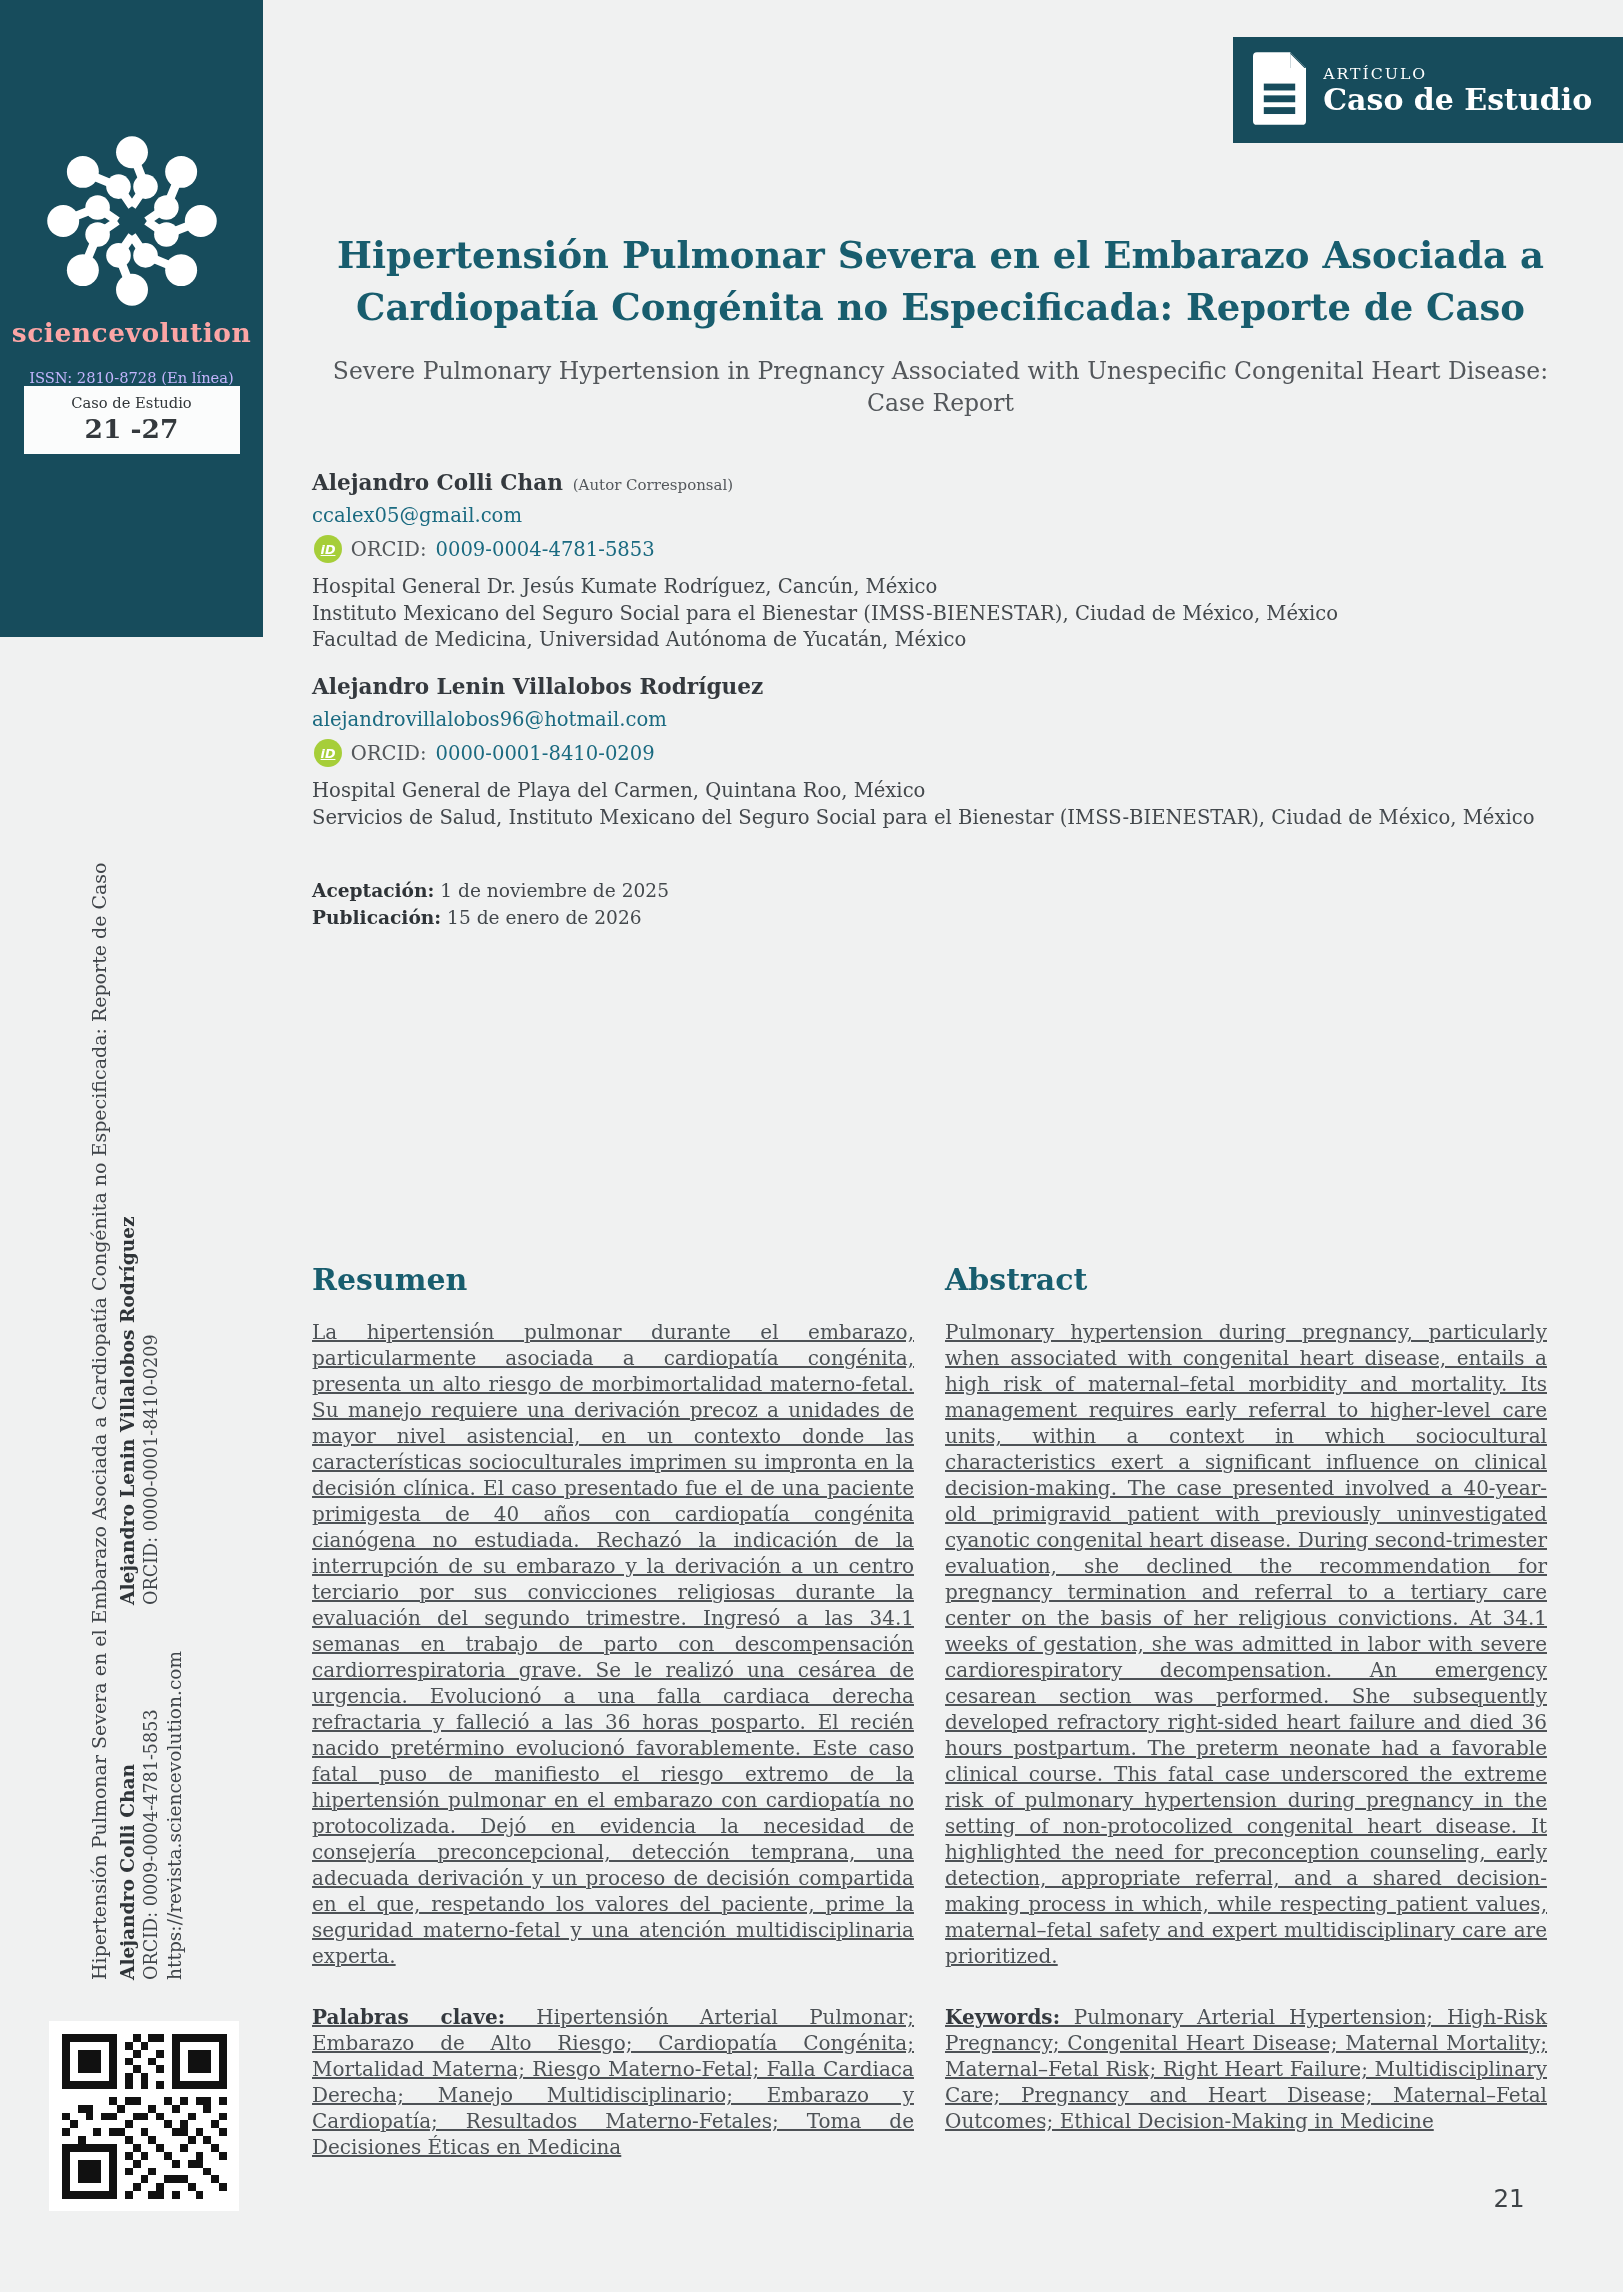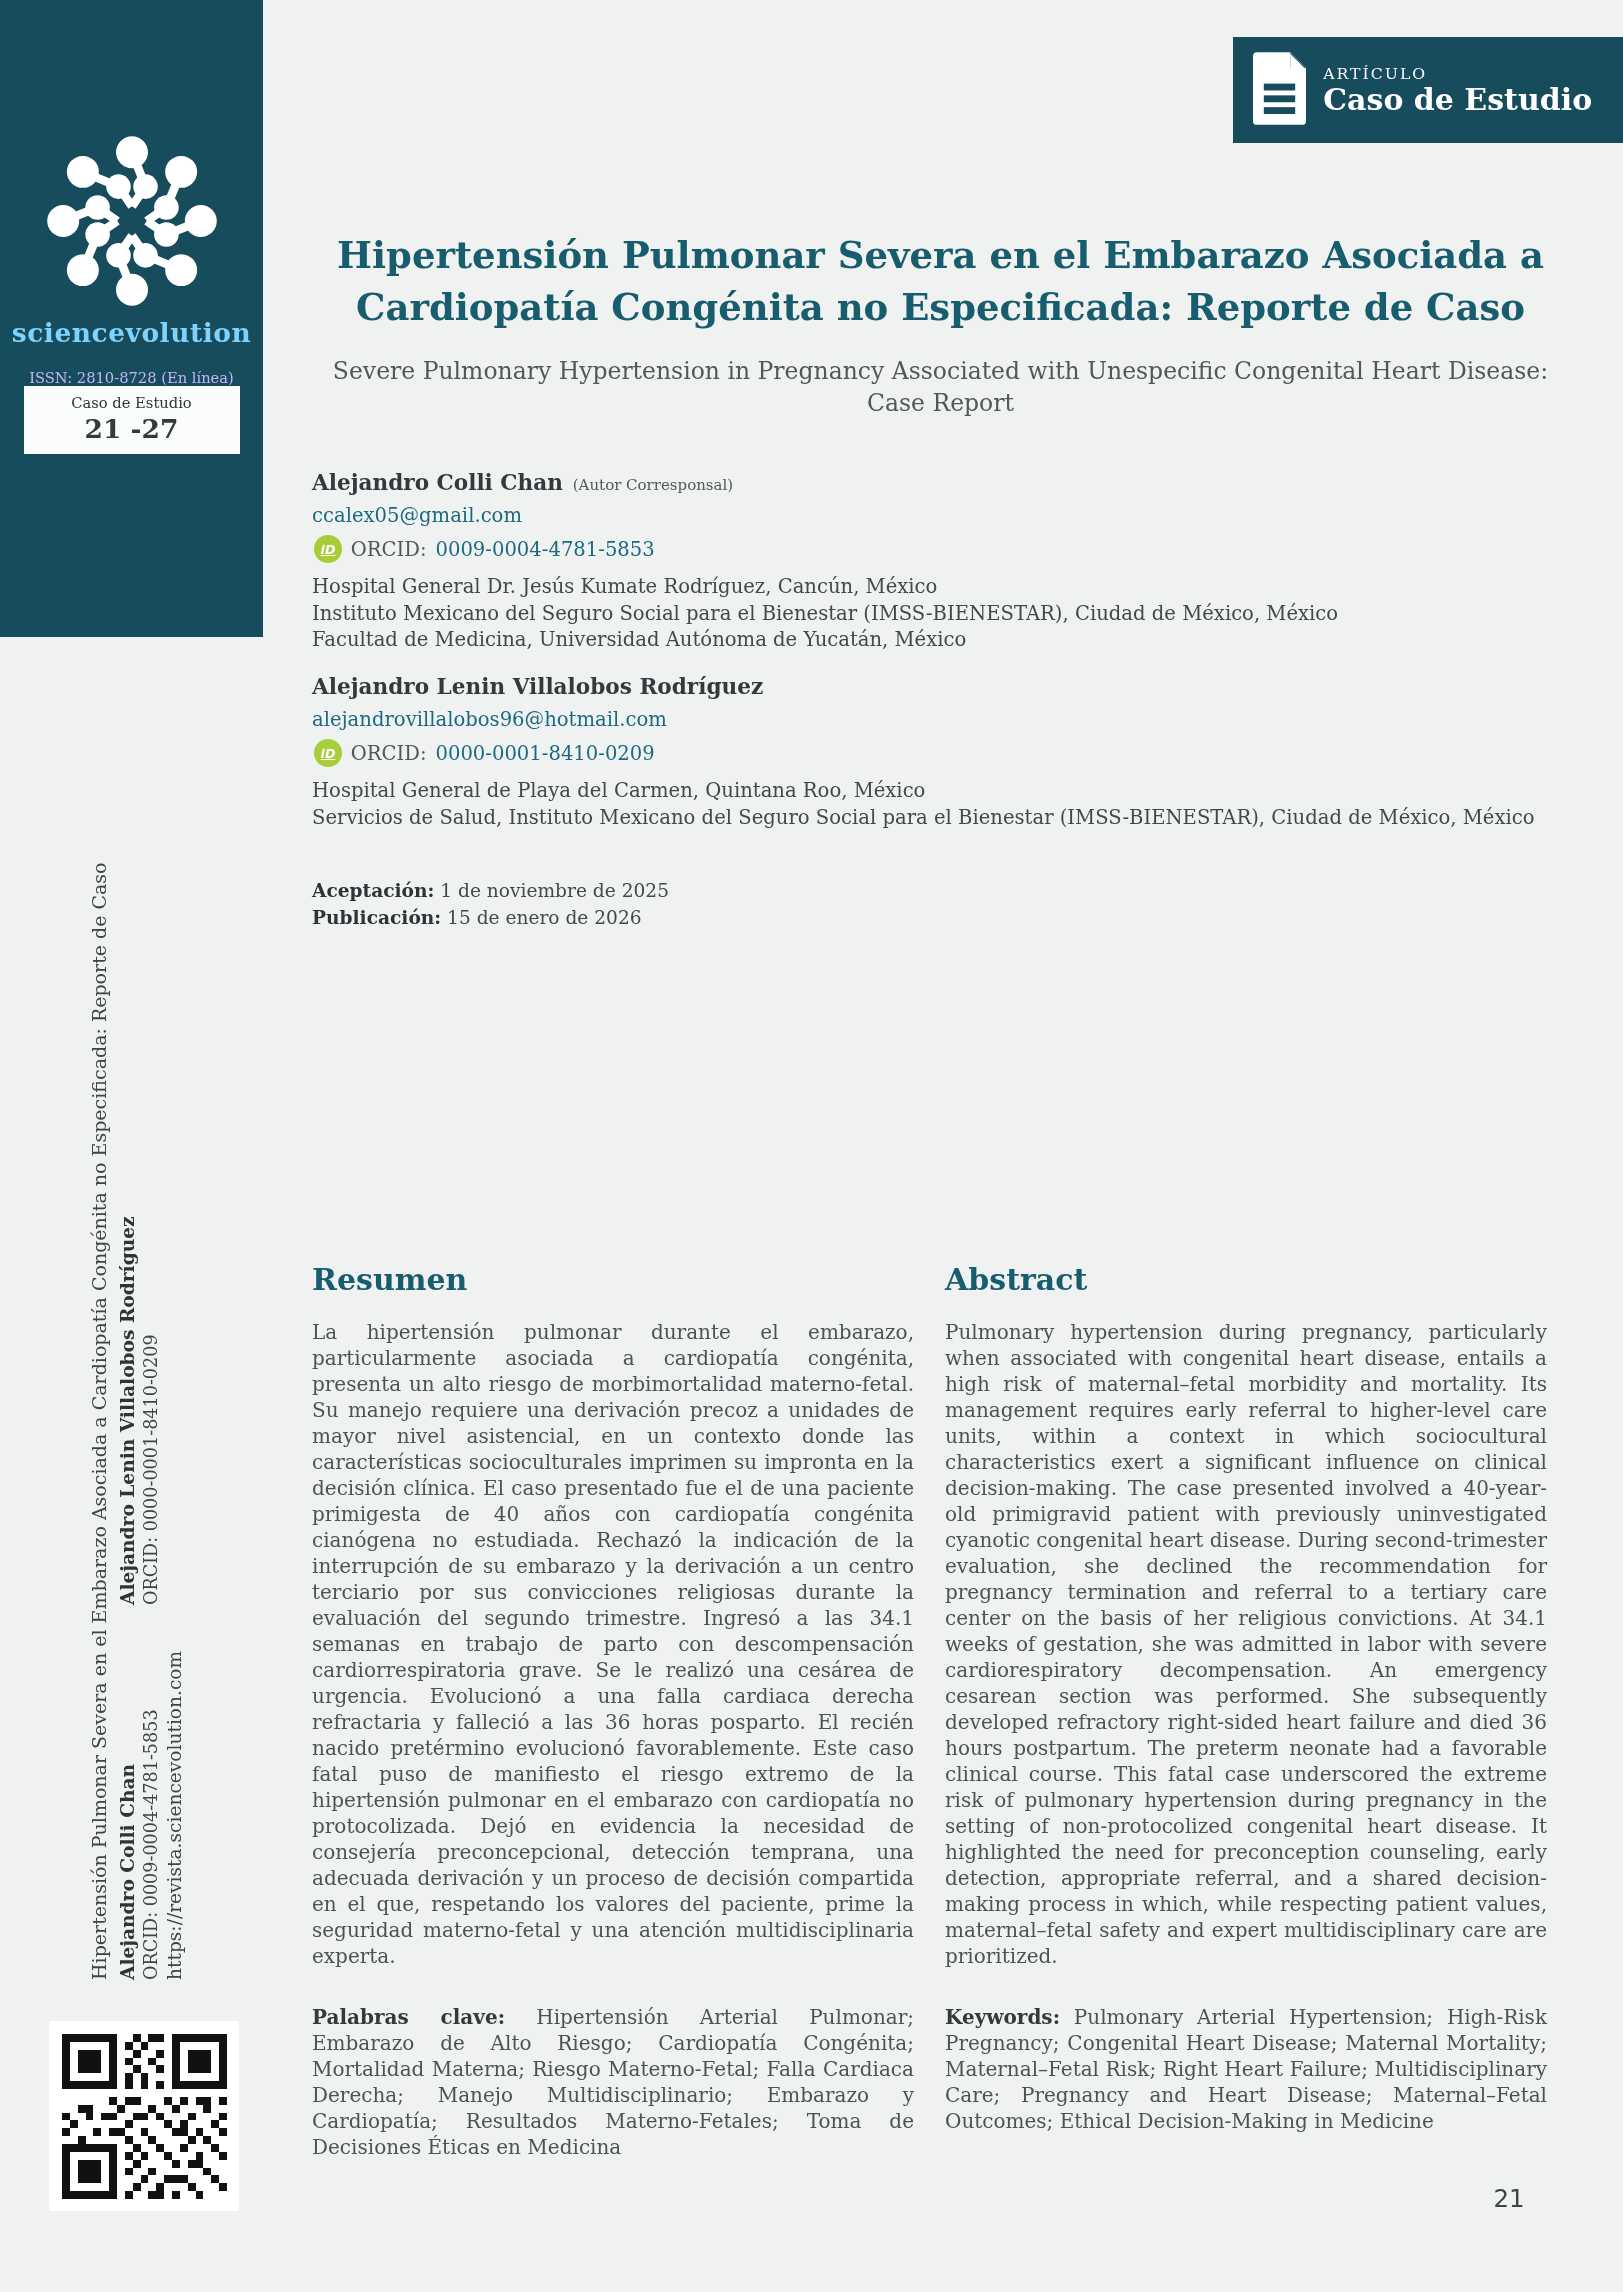--- a/index.html
+++ b/index.html
@@ -8,21 +8,21 @@
     background:#f0f1f1;
     font-family:"DejaVu Serif", serif;
     -webkit-font-smoothing:antialiased;
     overflow:hidden;
   }
   .abs{position:absolute;}
 
   
   #sidebar{left:0;top:0;width:263px;height:637px;background:#174c5c;text-align:center;}
   #logo{margin-top:135px;}
-  #journal-name{color:#7dd3fc;font-weight:bold;font-size:26.5px;letter-spacing:0.5px;margin-top:5.9px;}
+  #journal-name{color:#fca5a5;font-weight:bold;font-size:26.5px;letter-spacing:0.5px;margin-top:5.9px;}
   #journal-issn{color:#c4b5fd;font-size:14.7px;margin-top:21.6px;}
   #vol-box{margin:21.6px auto 0 auto;width:216px;background:#12303d;color:#fff;padding:9.8px 0 13.7px 0;}
   #vol-num{font-size:47px;font-weight:bold;line-height:51px;}
   #vol-period{font-size:14.7px;letter-spacing:1px;margin-top:3.9px;}
   #vol-year{font-size:20.6px;font-weight:bold;margin-top:2px;}
   #sec-box{margin:0 auto;width:216px;background:#fbfcfc;padding:7.8px 0 9.8px 0;}
   #sec-name{font-size:14.7px;color:#2f3437;}
   #sec-pages{font-size:26.5px;font-weight:bold;color:#34393d;margin-top:2px;}
 
   
@@ -49,21 +49,21 @@
   .orcid-label{font-size:19.6px;color:#53575b;}
   .orcid-num{font-size:19.6px;color:#1a6a80;}
   .affil{font-size:19.6px;color:#43484c;line-height:26.5px;width:1227px;}
 
   
   .date-row{font-size:18.6px;line-height:26.5px;color:#43484c;}
   .date-label{font-weight:bold;color:#2e3337;}
 
   
   .col-h{font-size:30px;font-weight:bold;color:#185d6e;}
-  .col{width:602px;font-size:20px;line-height:26px;color:#4d5256;text-align:justify;}
+  .col{width:602px;font-size:20px;line-height:26px;color:#4d5256;text-align:justify;text-decoration:underline;}
   .col p{margin:0;}
   .col .kw{margin-top:35px;}
   .kw-label{font-weight:bold;color:#34393e;}
 
   
   .vrot{transform:rotate(-90deg);transform-origin:0 0;white-space:nowrap;}
   .rail-title{font-size:19px;color:#3f4449;}
   .rail-name{font-size:18.6px;font-weight:bold;color:#2f3438;line-height:22.5px;}
   .rail-orcid{font-size:17.6px;color:#3f4449;line-height:22.5px;}
   .rail-url{font-size:18.6px;color:#3f4449;}

